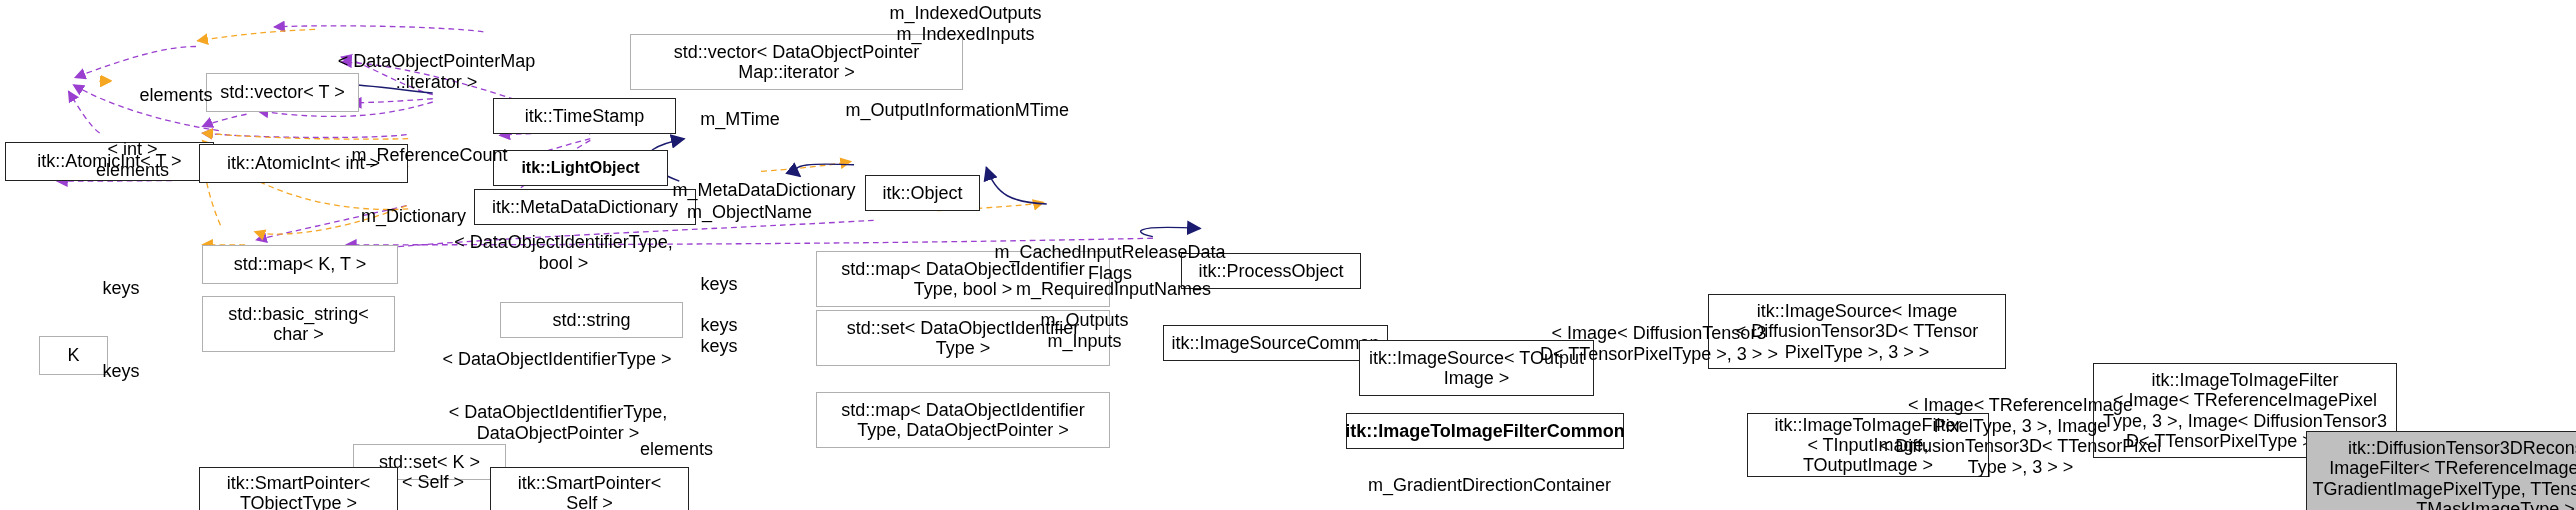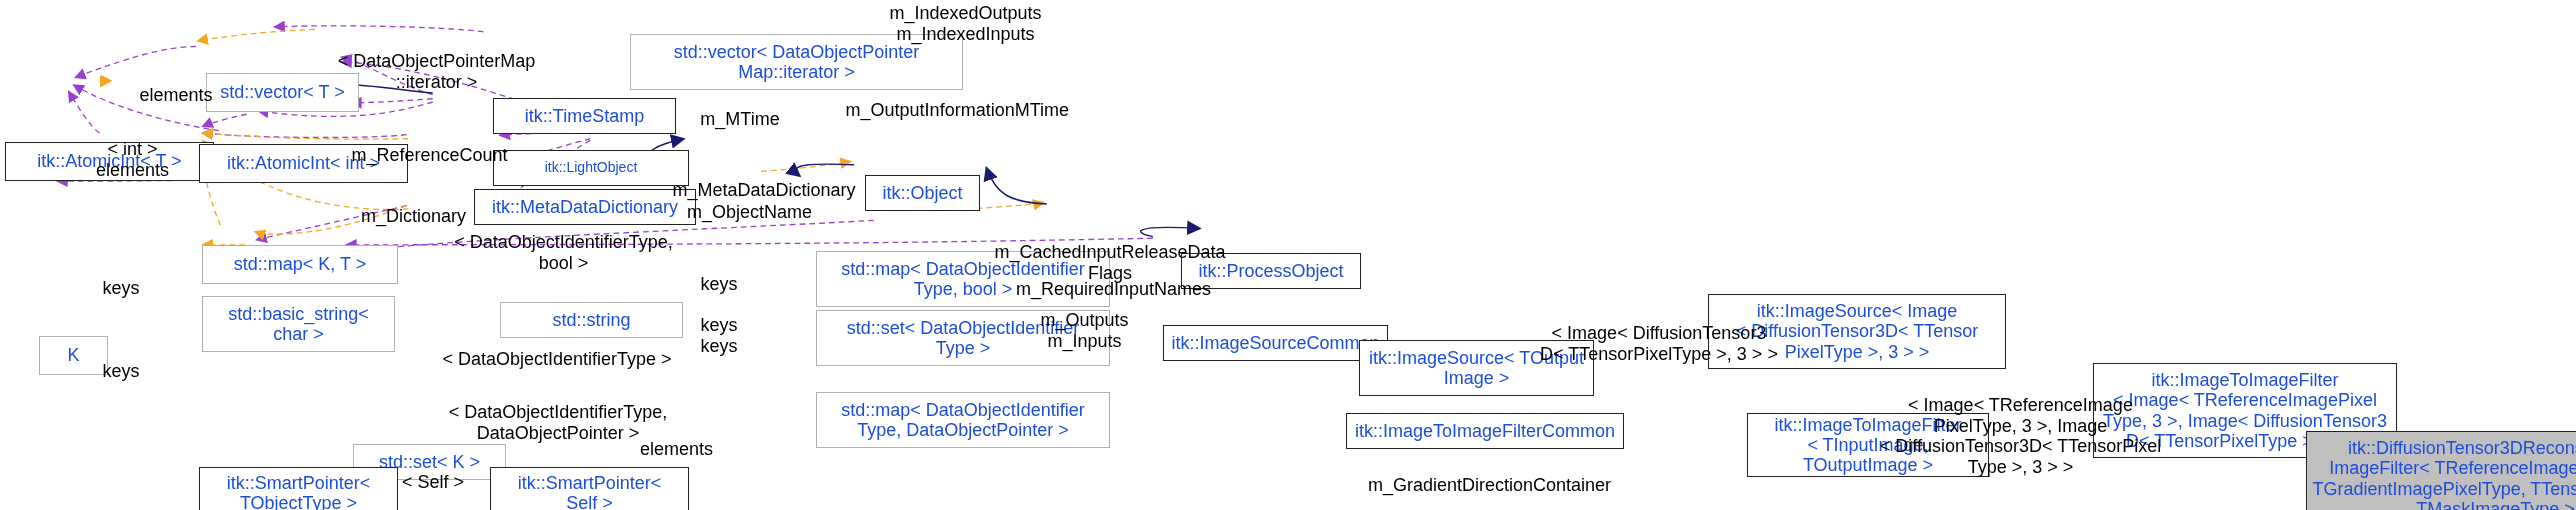--- a/index.html
+++ b/index.html
@@ -2,21 +2,21 @@
 <html style="font-size:13px"><head>
 <meta charset="utf-8">
 <style>
   html,body{margin:0;padding:0;background:#ffffff;}
   #canvas{position:relative;width:2576px;height:510px;background:#ffffff;
           font-family:"Liberation Sans","DejaVu Sans",sans-serif;overflow:hidden;}
   svg#edges{position:absolute;left:0;top:0;width:2576px;height:510px;}
 
   .node{position:absolute;box-sizing:border-box;display:flex;align-items:center;
         justify-content:center;text-align:center;background:#ffffff;
-        font-size:9.4px;line-height:1.12;color:#1d4ed8;padding:0.8px 2.4px;}
+        font-size:9.4px;line-height:1.12;color:#000000;padding:0.8px 2.4px;}
   .node.solid{border:1.3px solid #222222;}
   .node.light{border:0.8px solid #b0b0b0;}
   .node.highlight{border:1.3px solid #222222;background:#bfbfbf;}
 
   .elabel{position:absolute;font-size:9.4px;line-height:1.15;color:#000000;
           text-align:center;white-space:pre-line;background:transparent;}
 </style>
 </head>
 <body>
 
@@ -118,21 +118,21 @@
       <div class="node light" style="left: 500px; top: 302px; width: 183px; min-height: 36px; font-size: 18px;">
         <span style="white-space: pre-line;">std::string</span>
       </div>
       <div class="node light" style="left: 630px; top: 34px; width: 333px; min-height: 56px; font-size: 18px;">
         <span style="white-space: pre-line;">std::vector&lt; DataObjectPointer
 Map::iterator &gt;</span>
       </div>
       <div class="node solid" style="left: 493px; top: 98px; width: 183px; min-height: 36px; font-size: 18px;">
         <span style="white-space: pre-line;">itk::TimeStamp</span>
       </div>
-      <div class="node solid" style="left: 493px; top: 150px; width: 196px; min-height: 36px; font-size: 14px;">
+      <div class="node solid" style="left: 493px; top: 150px; width: 175px; min-height: 36px; font-size: 16px; font-weight: bold;">
         <span style="white-space: pre-line;">itk::LightObject</span>
       </div>
       <div class="node solid" style="left: 474px; top: 189px; width: 222px; min-height: 36px; font-size: 18px;">
         <span style="white-space: pre-line;">itk::MetaDataDictionary</span>
       </div>
       <div class="node light" style="left: 816px; top: 251px; width: 294px; min-height: 56px; font-size: 18px;">
         <span style="white-space: pre-line;">std::map&lt; DataObjectIdentifier
 Type, bool &gt;</span>
       </div>
       <div class="node light" style="left: 816px; top: 310px; width: 294px; min-height: 56px; font-size: 18px; text-align: center;">
@@ -145,21 +145,21 @@
       </div>
       <div class="node solid" style="left: 865px; top: 175px; width: 115px; min-height: 36px; font-size: 18px;">
         <span style="white-space: pre-line;">itk::Object</span>
       </div>
       <div class="node solid" style="left: 1181px; top: 253px; width: 180px; min-height: 36px; font-size: 18px;">
         <span style="white-space: pre-line;">itk::ProcessObject</span>
       </div>
       <div class="node solid" style="left: 1163px; top: 325px; width: 225px; min-height: 36px; font-size: 18px;">
         <span style="white-space: pre-line;">itk::ImageSourceCommon</span>
       </div>
-      <div class="node solid" style="left: 1346px; top: 413px; width: 278px; min-height: 36px; font-size: 18px;">
+      <div class="node solid" style="left: 1346px; top: 413px; width: 278px; min-height: 36px; font-size: 18px; font-weight: bold;">
         <span style="white-space: pre-line;">itk::ImageToImageFilterCommon</span>
       </div>
       <div class="node solid" style="left: 1359px; top: 340px; width: 235px; min-height: 56px; font-size: 18px;">
         <span style="white-space: pre-line;">itk::ImageSource&lt; TOutput
 Image &gt;</span>
       </div>
       <div class="node solid" style="left: 1747px; top: 413px; width: 242px; min-height: 56px; font-size: 18px;">
         <span style="white-space: pre-line;">itk::ImageToImageFilter
 &lt; TInputImage, TOutputImage &gt;</span>
       </div>

